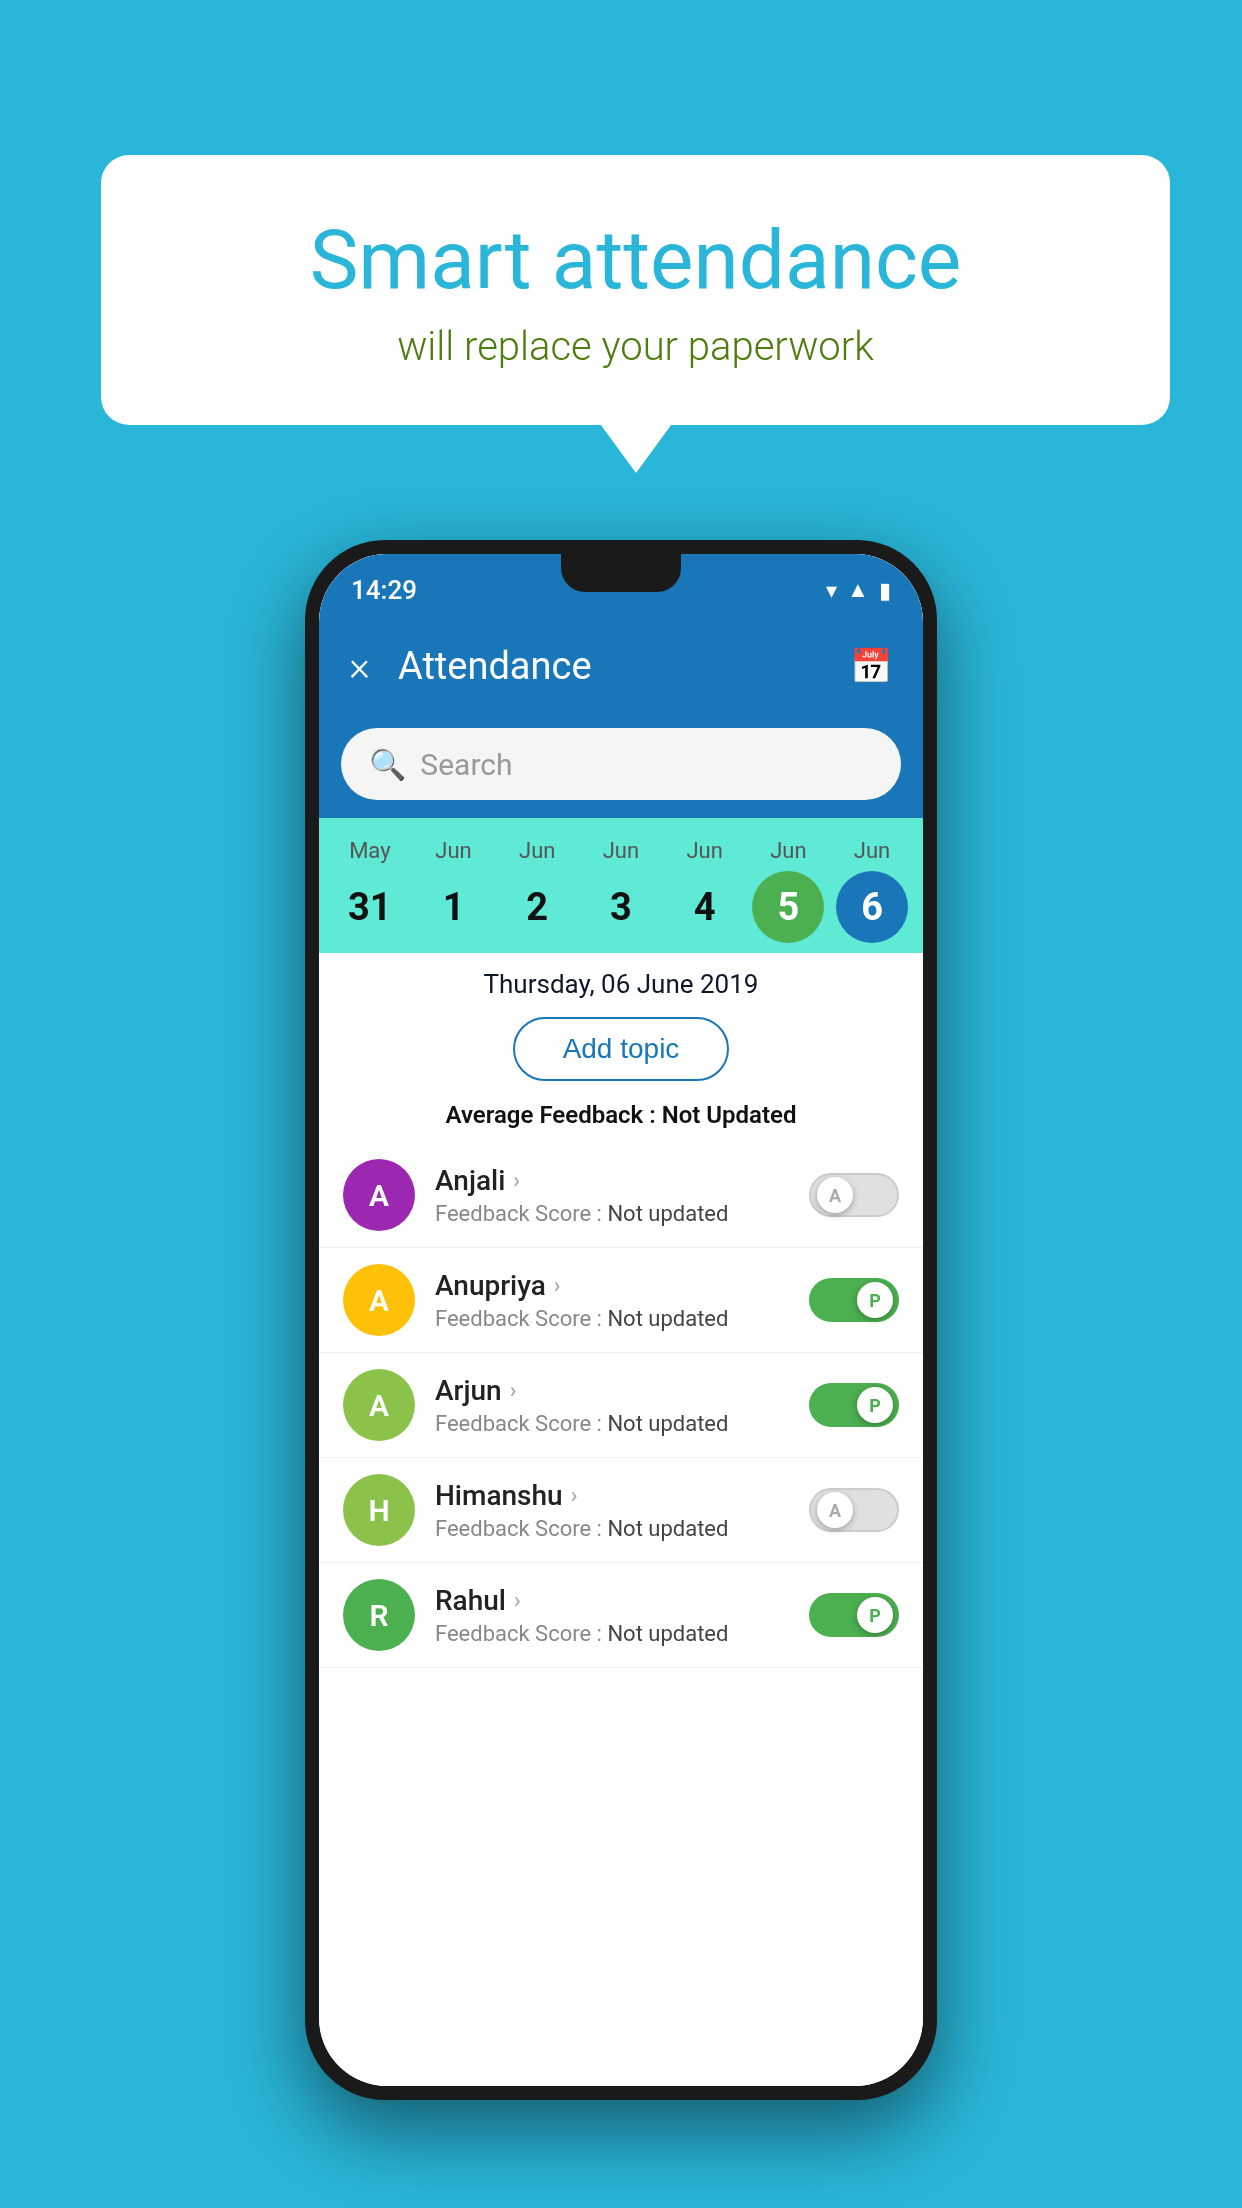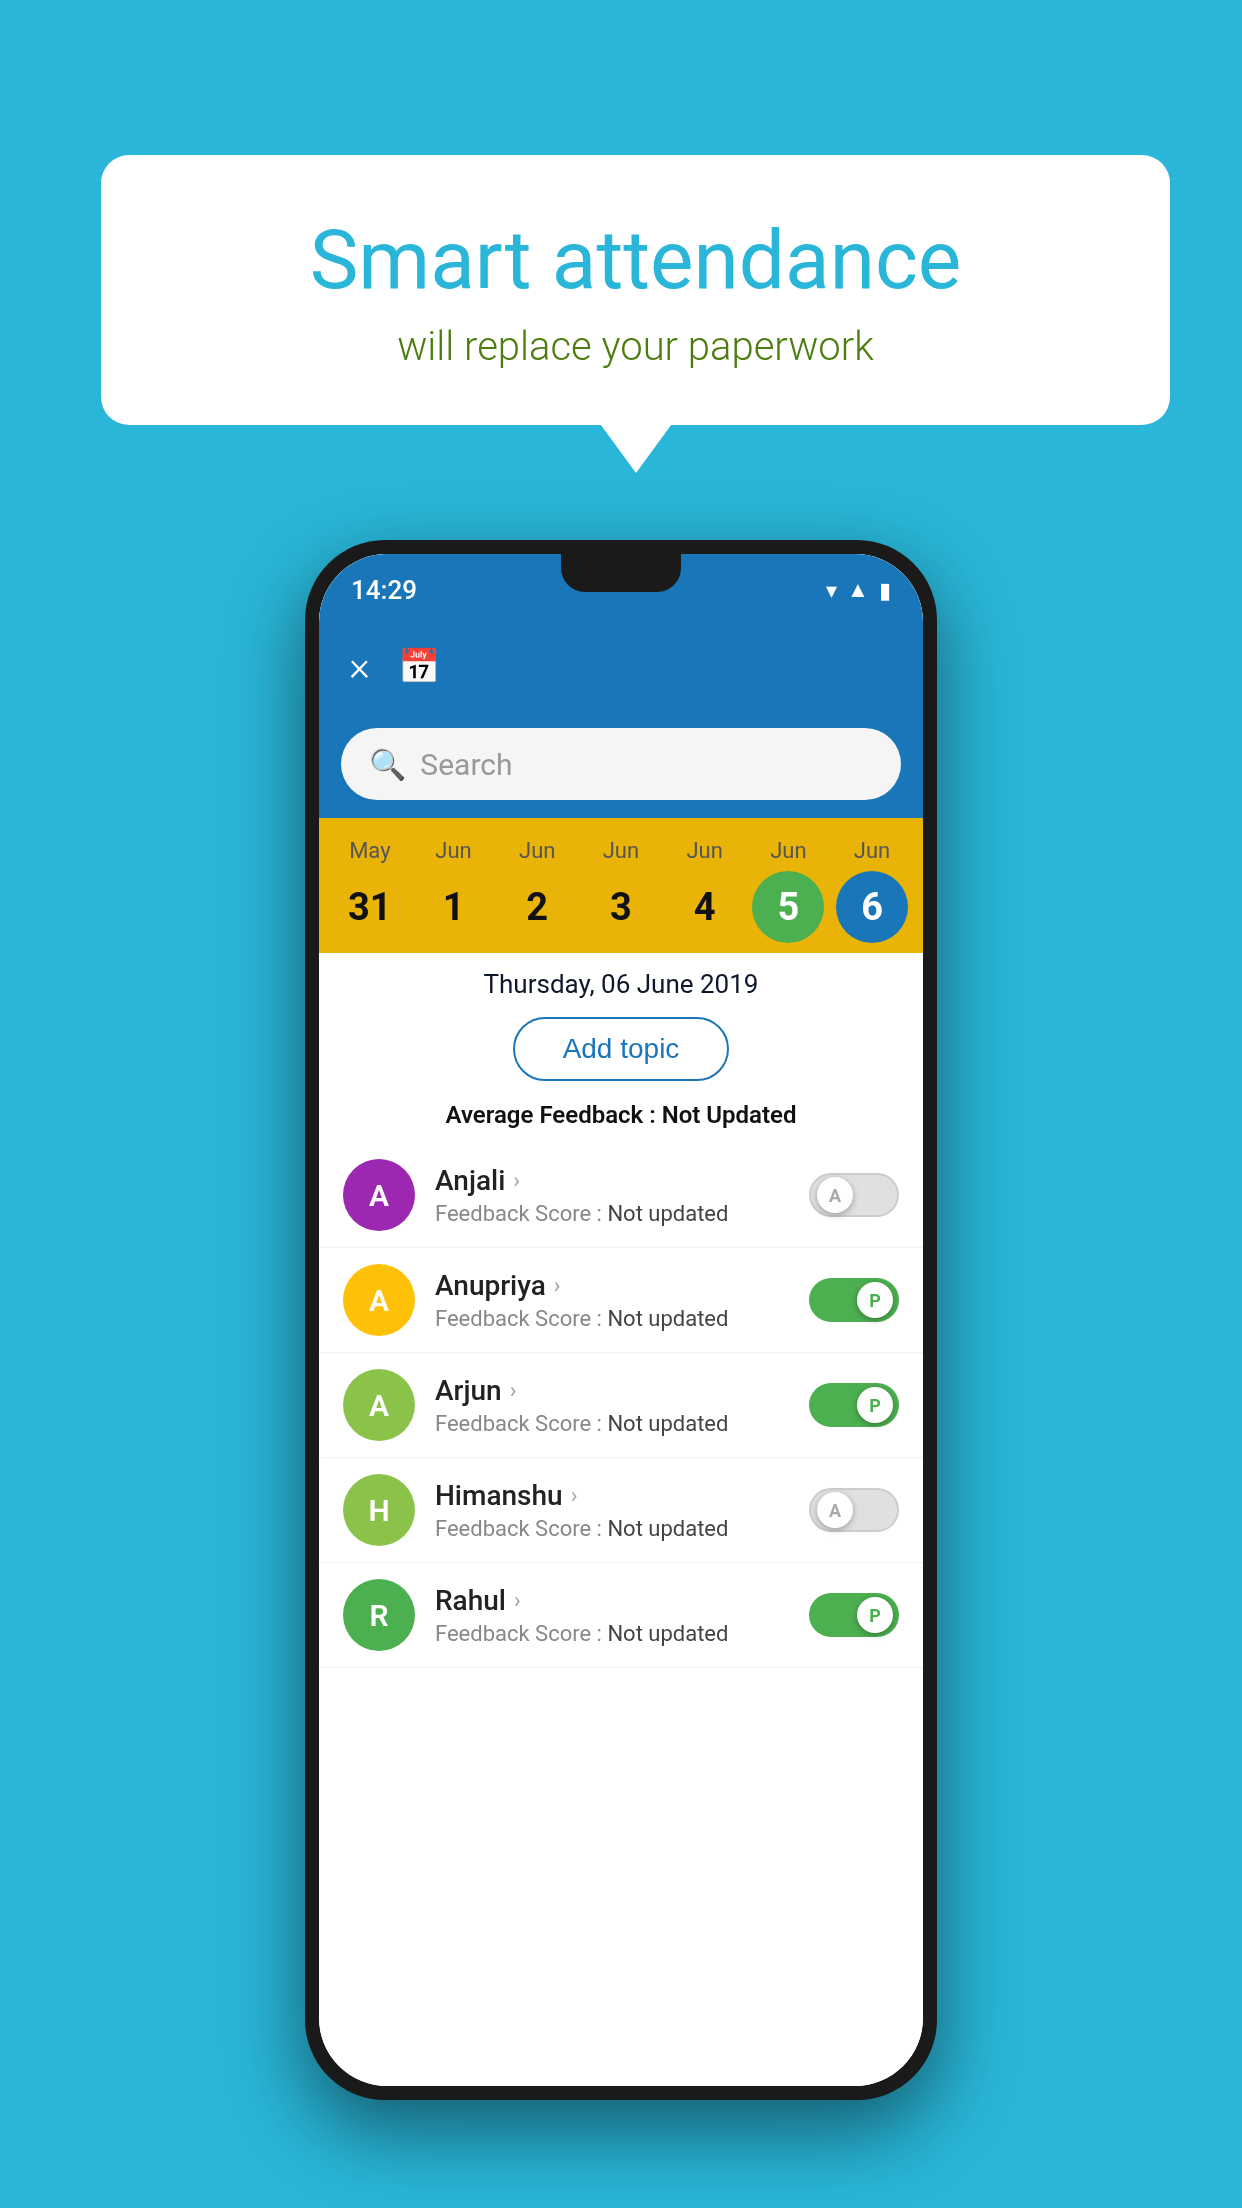--- a/index.html
+++ b/index.html
@@ -203,21 +203,21 @@
       font-size: 30px;
     }
 
     
     .calendar-strip {
       padding: 20px 9px 10px;
       display: flex;
       align-items: flex-start;
       justify-content: space-around;
       flex-shrink: 0;
-      background: #eab308;
+      background: #5eead4;
     }
 
     .cal-day {
       display: flex;
       flex-direction: column;
       align-items: center;
       gap: 8px;
       min-width: 72px;
     }
 
@@ -415,20 +415,21 @@
           <span class="status-time">14:29</span>
           <div class="status-icons">
             <span class="status-icon">▾</span>
             <span class="status-icon">▲</span>
             <span class="status-icon">▮</span>
           </div>
         </div>
 
         <div class="app-bar">
           <span class="app-bar-close">×</span>
+          <span class="app-bar-title">Attendance</span>
           <span class="app-bar-calendar">📅</span>
         </div>
 
         <div class="search-bar-container">
           <div class="search-bar">
             <span class="search-icon">🔍</span>
             <span class="search-text">Search</span>
           </div>
         </div>
 

